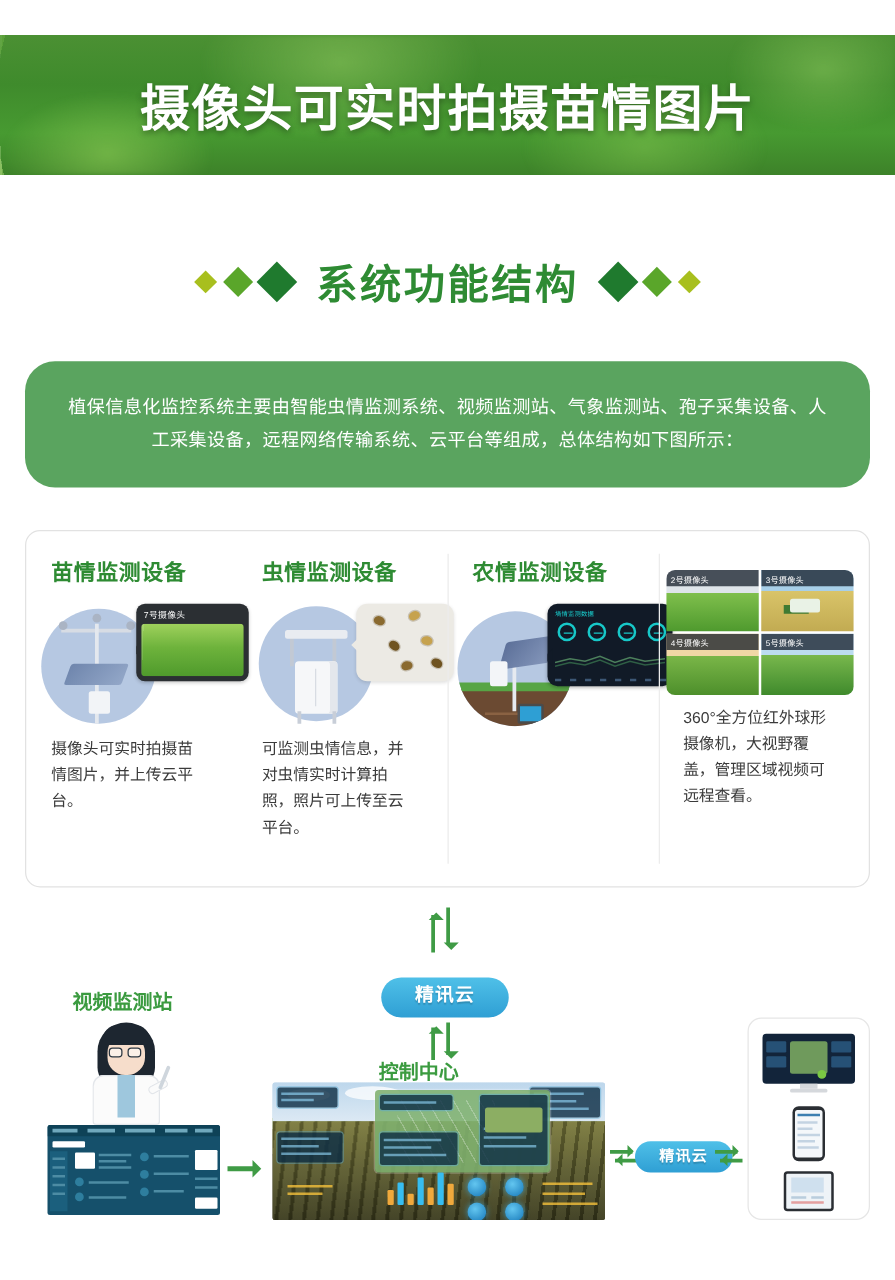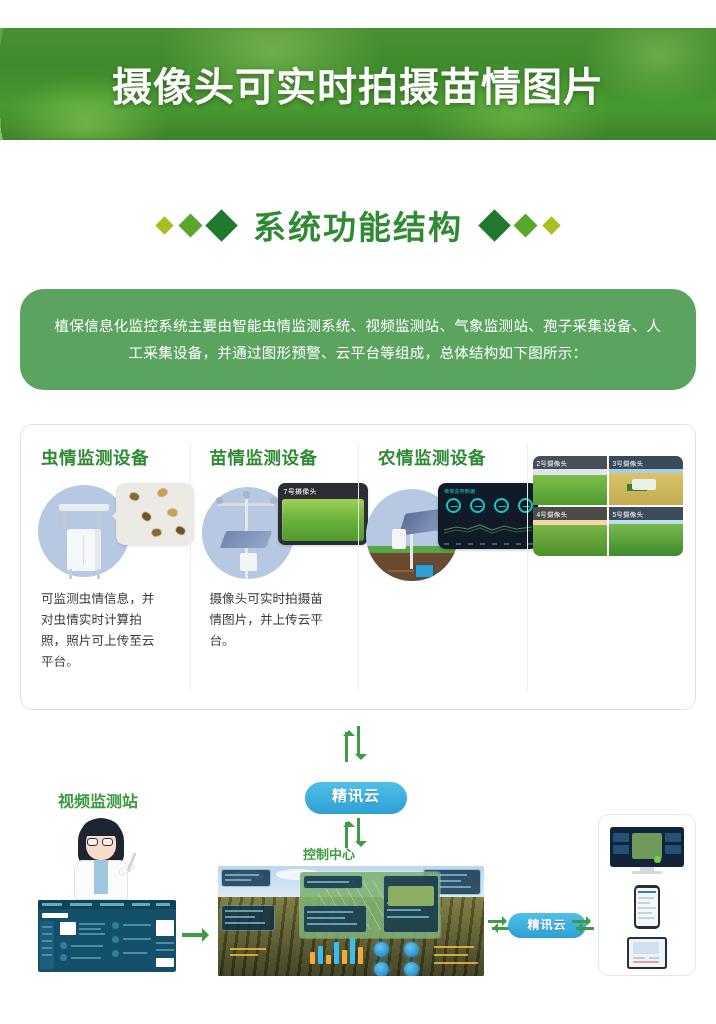--- a/index.html
+++ b/index.html
@@ -295,25 +295,45 @@
   <span class="dia s" style="background:#a8bf1e"></span>
   <span class="dia m" style="background:#5aa62a"></span>
   <span class="dia l" style="background:#1f7a2e"></span>
   <span class="sec-title">系统功能结构</span>
   <span class="dia l" style="background:#1f7a2e"></span>
   <span class="dia m" style="background:#5aa62a"></span>
   <span class="dia s" style="background:#a8bf1e"></span>
 </div>
 
 <div class="intro">
-  <p>植保信息化监控系统主要由智能虫情监测系统、视频监测站、气象监测站、孢子采集设备、人工采集设备，并通过图形预警、云平台等组成，总体结构如下图所示：</p>
+  <p>植保信息化监控系统主要由智能虫情监测系统、视频监测站、气象监测站、孢子采集设备、人工采集设备，远程网络传输系统、云平台等组成，总体结构如下图所示：</p>
 </div>
 
 <div class="panel">
  <div class="cards">
+
+  <div class="card">
+    <span class="card-sep"></span>
+    <div class="card-title">苗情监测设备</div>
+    <div class="card-media">
+      <div class="circ c2-circ"></div>
+      <div class="c2-arm"></div>
+      <div class="c2-cup" style="left:26px"></div>
+      <div class="c2-cup" style="left:80px"></div>
+      <div class="c2-cup" style="left:53px;top:14px"></div>
+      <div class="c2-pole"></div>
+      <div class="c2-solar"></div>
+      <div class="c2-box"></div>
+      <div class="vid">
+        <span class="vid-label">7号摄像头</span>
+        <span class="vid-crop"></span>
+      </div>
+    </div>
+    <div class="card-desc">摄像头可实时拍摄苗情图片，并上传云平台。</div>
+  </div>
 
   <div class="card">
     <div class="card-title">虫情监测设备</div>
     <div class="card-media">
       <div class="circ c1-circ"></div>
       <div class="c1-pole" style="left:42px"></div>
       <div class="c1-pole" style="left:76px"></div>
       <div class="c1-top"></div>
       <div class="c1-body"></div>
       <div class="c1-leg" style="left:48px;top:92px;height:10px"></div>
@@ -321,40 +341,20 @@
       <div class="bubble">
         <span class="bug" style="left:14px;top:10px;transform:rotate(18deg)"></span>
         <span class="bug b2" style="left:42px;top:6px;transform:rotate(-25deg)"></span>
         <span class="bug b3" style="left:26px;top:30px;transform:rotate(40deg)"></span>
         <span class="bug b2" style="left:52px;top:26px;transform:rotate(10deg)"></span>
         <span class="bug" style="left:36px;top:46px;transform:rotate(-12deg)"></span>
         <span class="bug b3" style="left:60px;top:44px;transform:rotate(28deg)"></span>
       </div>
     </div>
     <div class="card-desc">可监测虫情信息，并对虫情实时计算拍照，照片可上传至云平台。</div>
-  </div>
-
-  <div class="card">
-    <span class="card-sep"></span>
-    <div class="card-title">苗情监测设备</div>
-    <div class="card-media">
-      <div class="circ c2-circ"></div>
-      <div class="c2-arm"></div>
-      <div class="c2-cup" style="left:26px"></div>
-      <div class="c2-cup" style="left:80px"></div>
-      <div class="c2-cup" style="left:53px;top:14px"></div>
-      <div class="c2-pole"></div>
-      <div class="c2-solar"></div>
-      <div class="c2-box"></div>
-      <div class="vid">
-        <span class="vid-label">7号摄像头</span>
-        <span class="vid-crop"></span>
-      </div>
-    </div>
-    <div class="card-desc">摄像头可实时拍摄苗情图片，并上传云平台。</div>
   </div>
 
   <div class="card">
     <span class="card-sep"></span>
     <div class="card-title">农情监测设备</div>
     <div class="card-media">
       <div class="circ c3-circ">
         <span class="c3-soil"></span>
         <span class="c3-grass"></span>
         <span class="c3-pole"></span>
@@ -399,20 +399,21 @@
           <span class="harv"></span>
         </div>
         <div class="cell cell-c">
           <span class="cl">4号摄像头</span>
         </div>
         <div class="cell cell-d">
           <span class="cl">5号摄像头</span>
         </div>
       </div>
     </div>
+    <div class="card-desc">360°全方位红外球形摄像机，大视野覆盖，管理区域视频可远程查看。</div>
   </div>
 
  </div>
 </div>
 
 <div class="diagram">
 
   <div class="arrowpair" style="left:341px;top:12px;width:26px;height:40px">
     <i style="left:4px;top:8px;width:3px;height:30px"></i>
     <i style="left:4px;top:0px;width:0;height:0;background:transparent;border:6px solid transparent;border-bottom-color:#3f9b45;margin-left:-2.5px"></i>
@@ -428,21 +429,21 @@
     <div class="cloud-txt" style="top:16px;font-size:15px">精讯云</div>
   </div>
 
   <div class="arrowpair" style="left:341px;top:104px;width:26px;height:36px">
     <i style="left:4px;top:6px;width:3px;height:26px"></i>
     <i style="left:4px;top:-1px;width:0;height:0;background:transparent;border:6px solid transparent;border-bottom-color:#3f9b45;margin-left:-2.5px"></i>
     <i style="left:16px;top:2px;width:3px;height:26px"></i>
     <i style="left:16px;top:25px;width:0;height:0;background:transparent;border:6px solid transparent;border-top-color:#3f9b45;margin-left:-2.5px"></i>
   </div>
 
-  <div class="lbl-green" style="left:303px;top:132px;font-size:13px">控制中心</div>
+  <div class="lbl-green" style="left:303px;top:132px;font-size:16px">控制中心</div>
 
   <div class="lbl-green" style="left:58px;top:76px;font-size:16px">视频监测站</div>
   <div class="expert" style="top:96px">
     <span class="ex-hair"></span>
     <span class="ex-face"></span>
     <span class="ex-fringe"></span>
     <span class="ex-glass" style="left:31px"></span>
     <span class="ex-glass" style="left:46px"></span>
     <span class="ex-coat"></span>
     <span class="ex-inner"></span>

